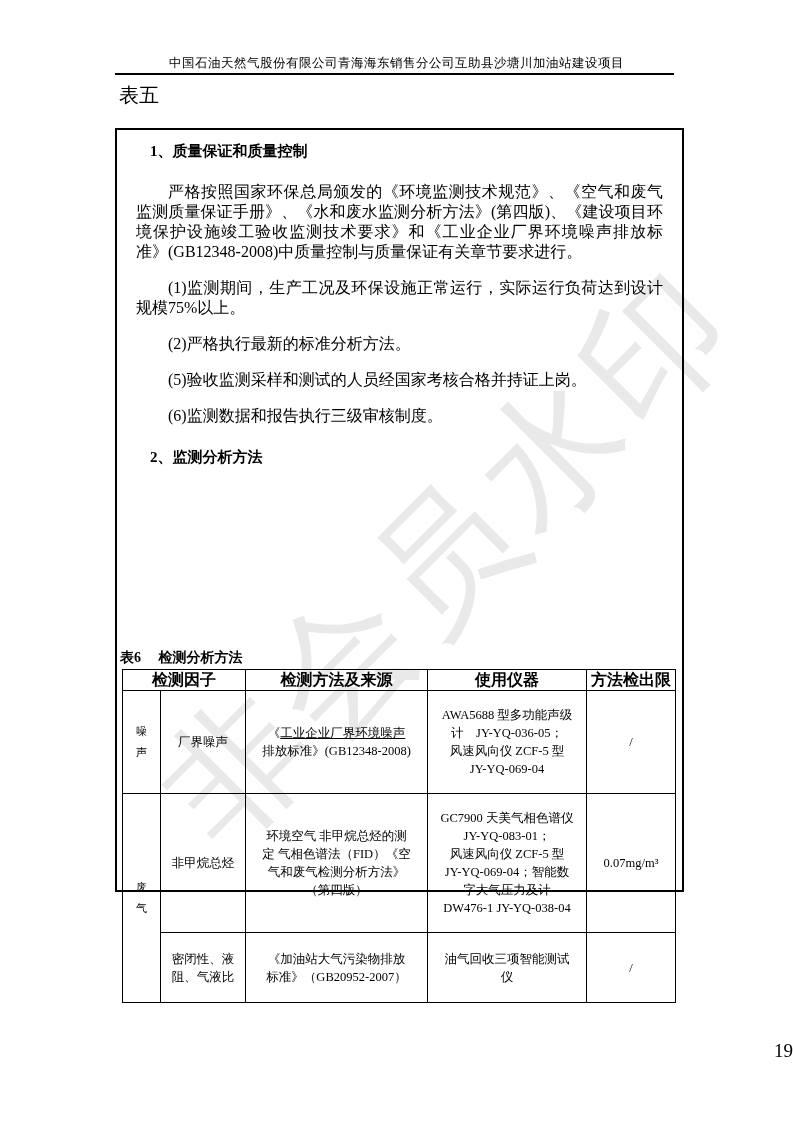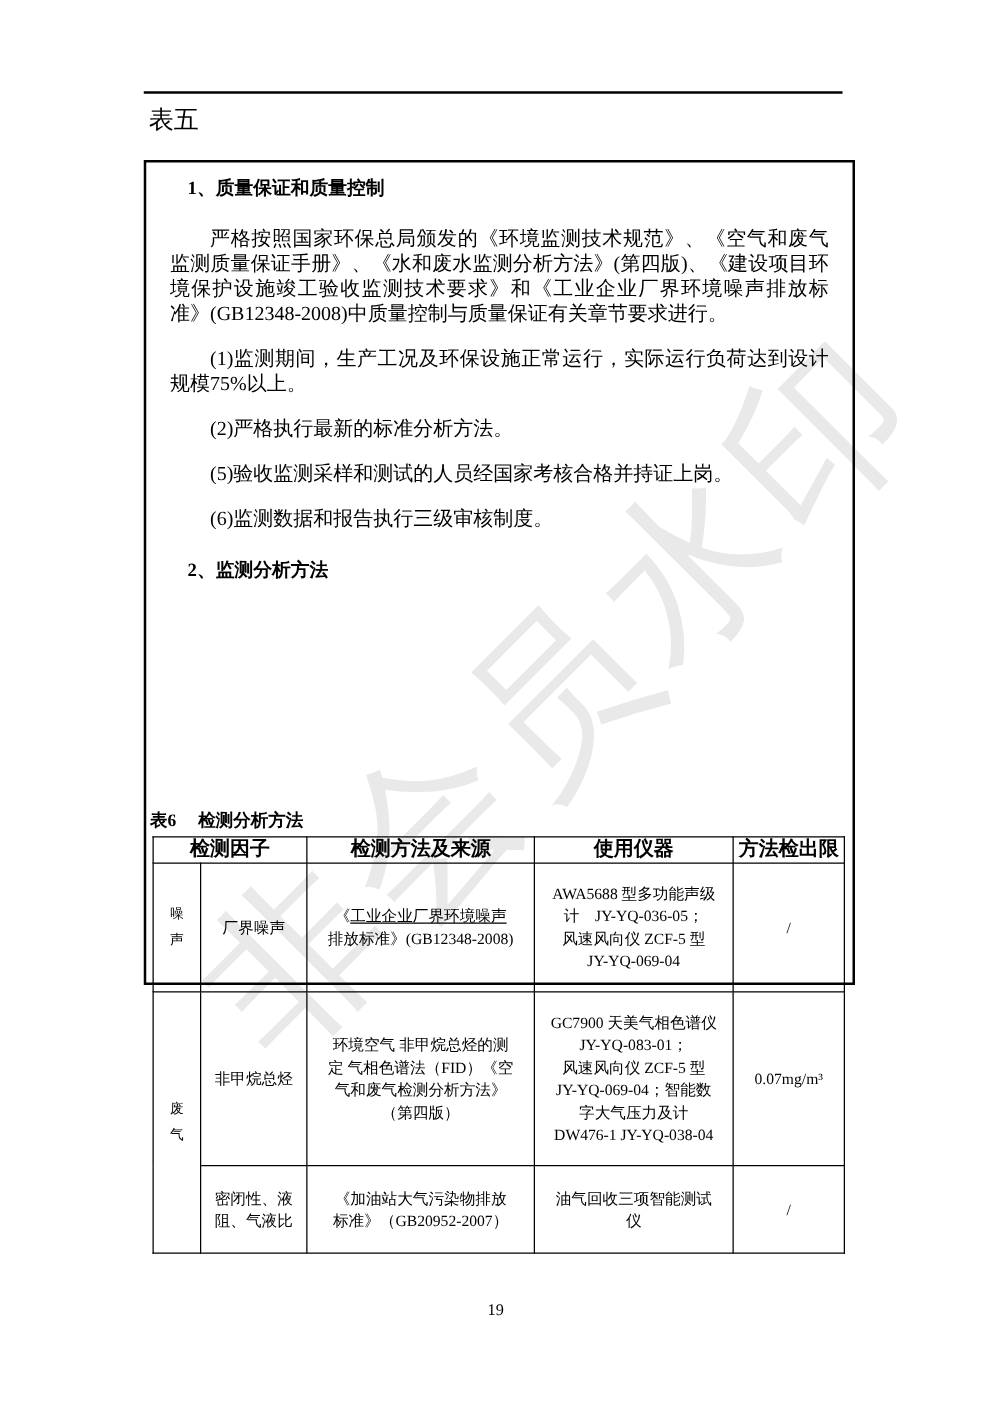--- a/index.html
+++ b/index.html
@@ -35,21 +35,21 @@
     position:absolute; top:73px; left:115px; width:559px;
     border-top:2px solid #000; z-index:1;
   }
   .page-label {
     position:absolute; top:82px; left:119px;
     font-size:20px; z-index:1;
   }
 
   .content-box {
     position:absolute; left:115px; top:128px;
-    width:569px; height:660px;
+    width:569px; height:764px;
     border:2px solid #000;
     box-sizing:border-box;
     padding:6px 3px 0 3px;
     z-index:1;
     background:transparent;
   }
   .sec-heading {
     margin:0; font-size:15px; font-weight:bold;
     line-height:30px; text-indent:2em;
   }
@@ -82,30 +82,31 @@
     font-size:11px;
   }
   .u { text-decoration:underline; }
   .limit-cell { font-size:13px; }
   td.r1 { height:71px; }
   td.r2 { height:105px; }
   td.r3 { height:39px; }
 
   .page-number {
     position:absolute; top:1040px; left:0; width:793px;
-    text-align:center; font-size:13px; z-index:1;
+    text-align:right; font-size:19px; z-index:1;
   }
 </style>
 </head>
 <body>
 
 <div class="page">
 
   <div class="watermark">非会员水印</div>
 
+  <div class="doc-header">中国石油天然气股份有限公司青海海东销售分公司互助县沙塘川加油站建设项目</div>
   <div class="header-rule"></div>
 
   <div class="page-label">表五</div>
 
   <div class="content-box">
 
     <h2 class="sec-heading">1、质量保证和质量控制</h2>
     <p class="body-par">严格按照国家环保总局颁发的《环境监测技术规范》、《空气和废气监测质量保证手册》、《水和废水监测分析方法》(第四版)、《建设项目环境保护设施竣工验收监测技术要求》和《工业企业厂界环境噪声排放标准》(GB12348-2008)中质量控制与质量保证有关章节要求进行。</p>
     <p class="body-par">(1)监测期间，生产工况及环保设施正常运行，实际运行负荷达到设计规模75%以上。</p>
     <p class="body-par">(2)严格执行最新的标准分析方法。</p>

